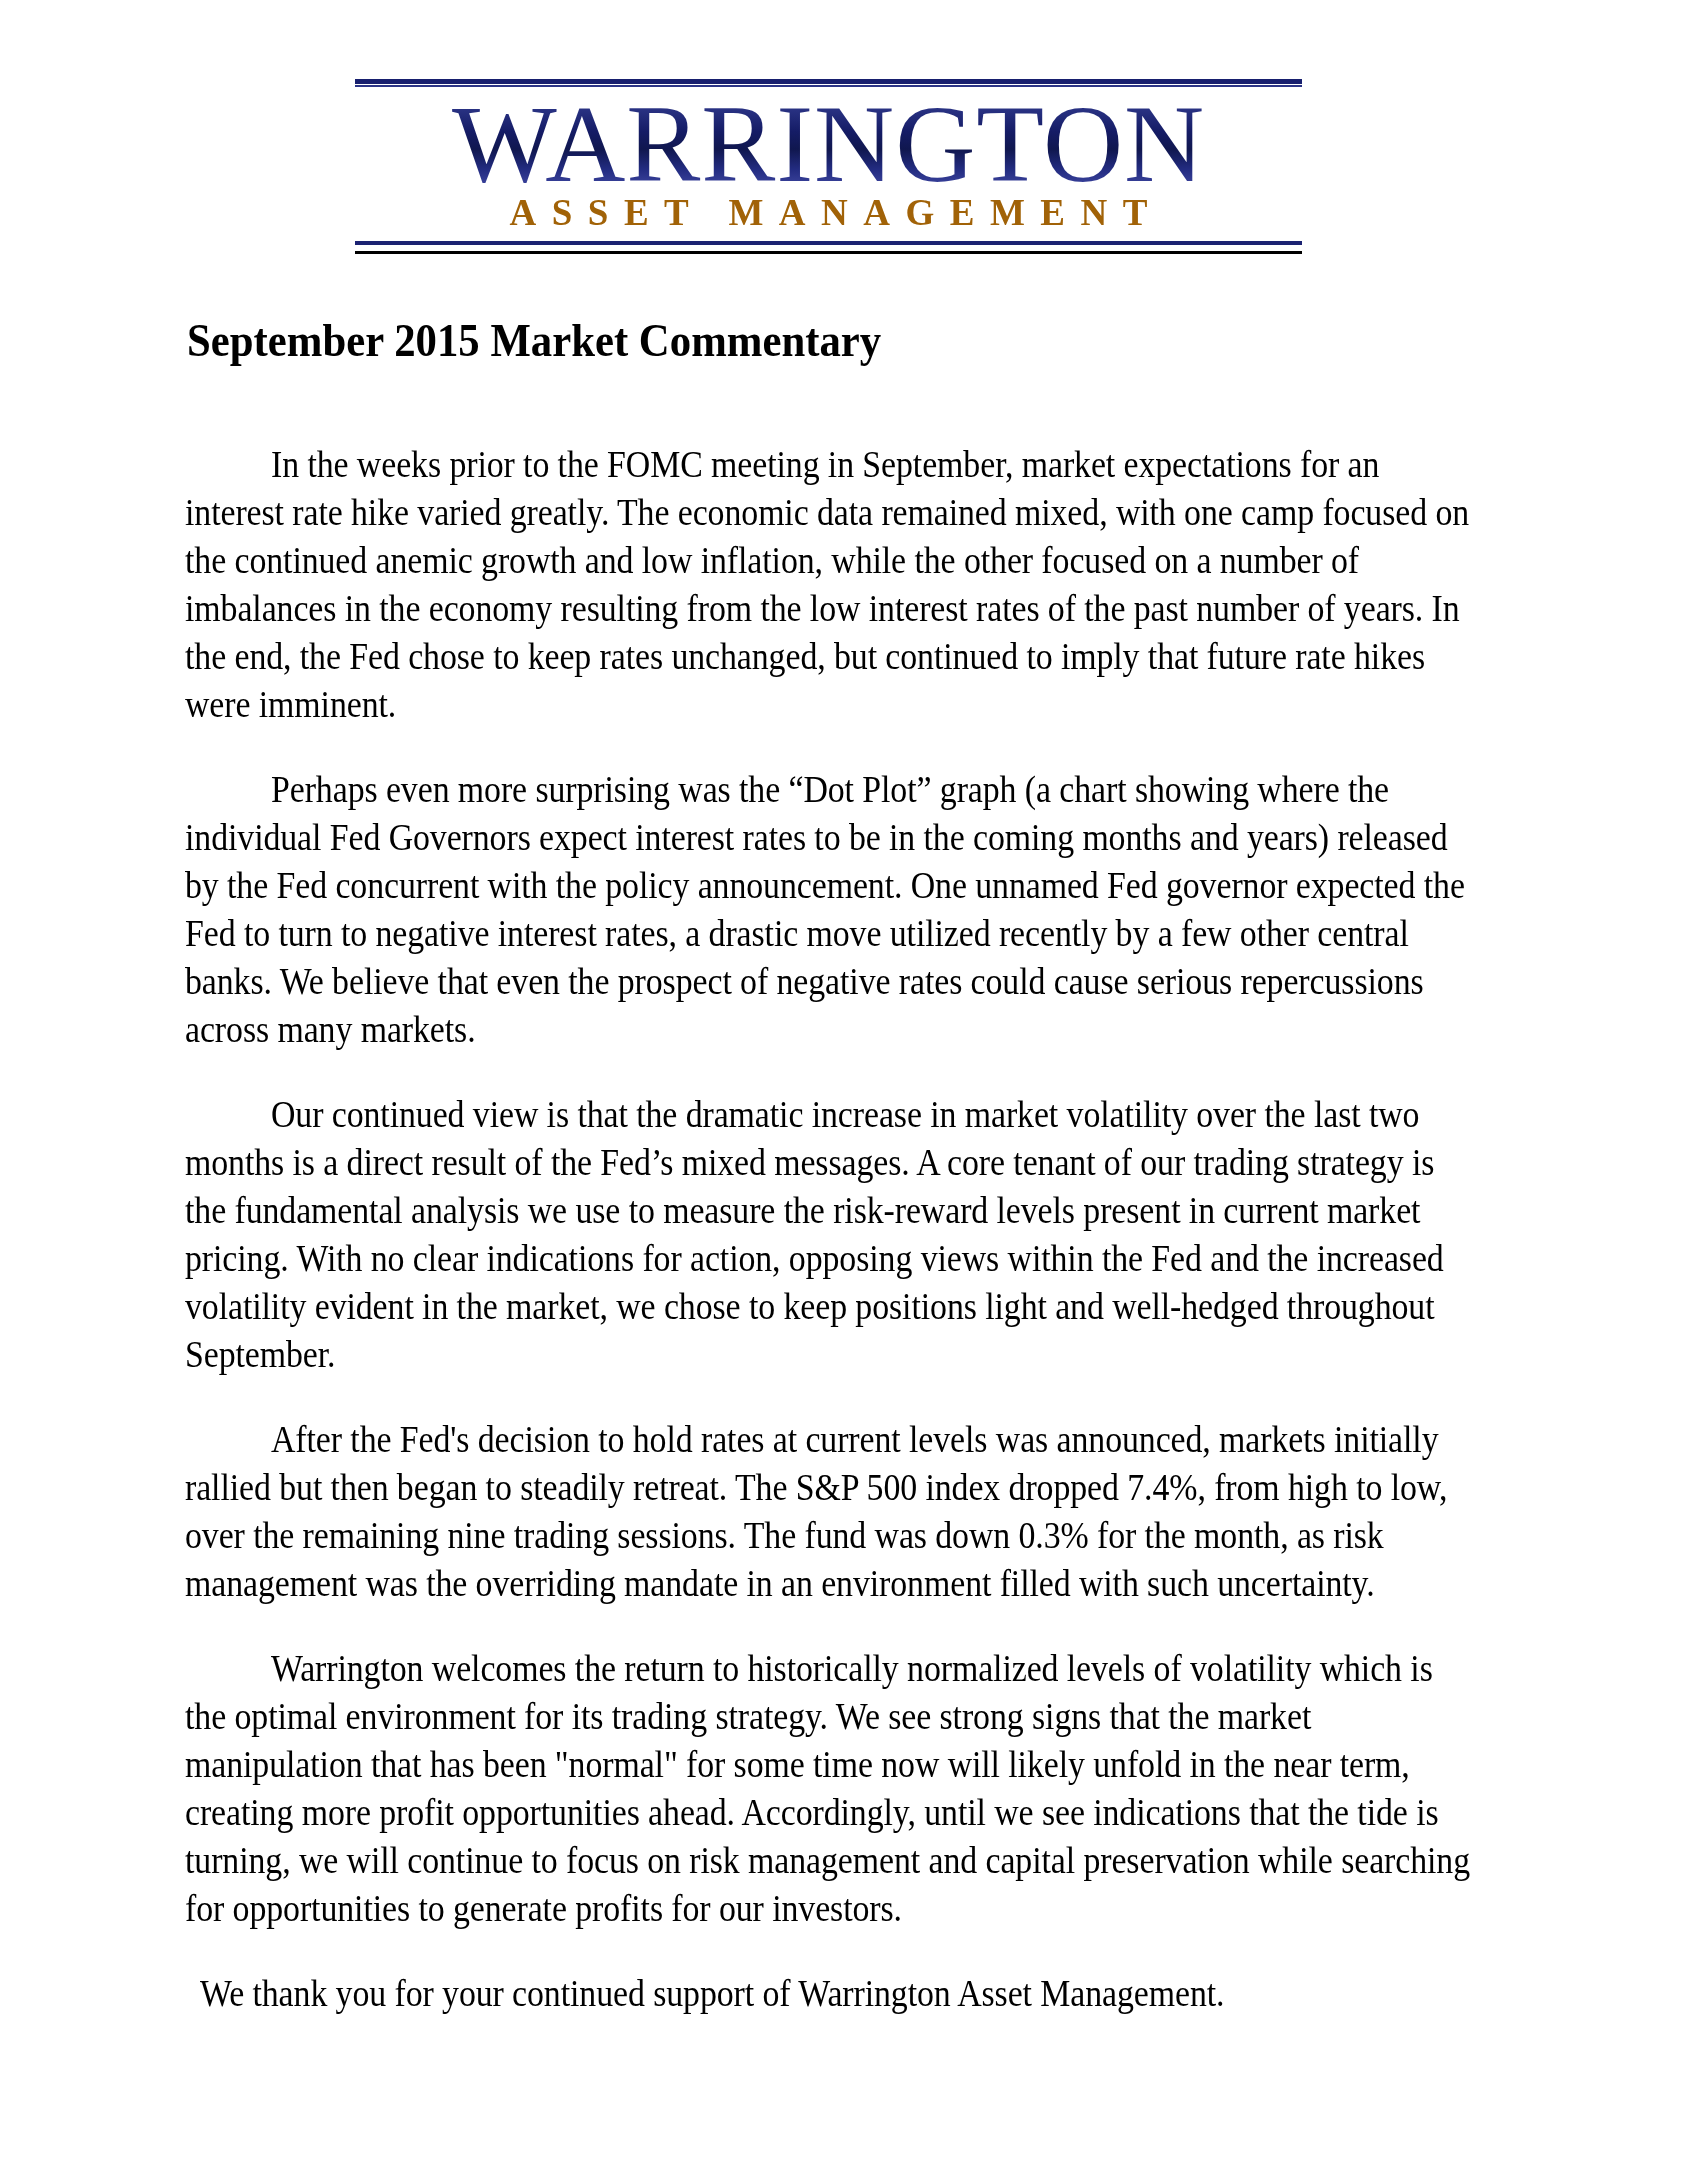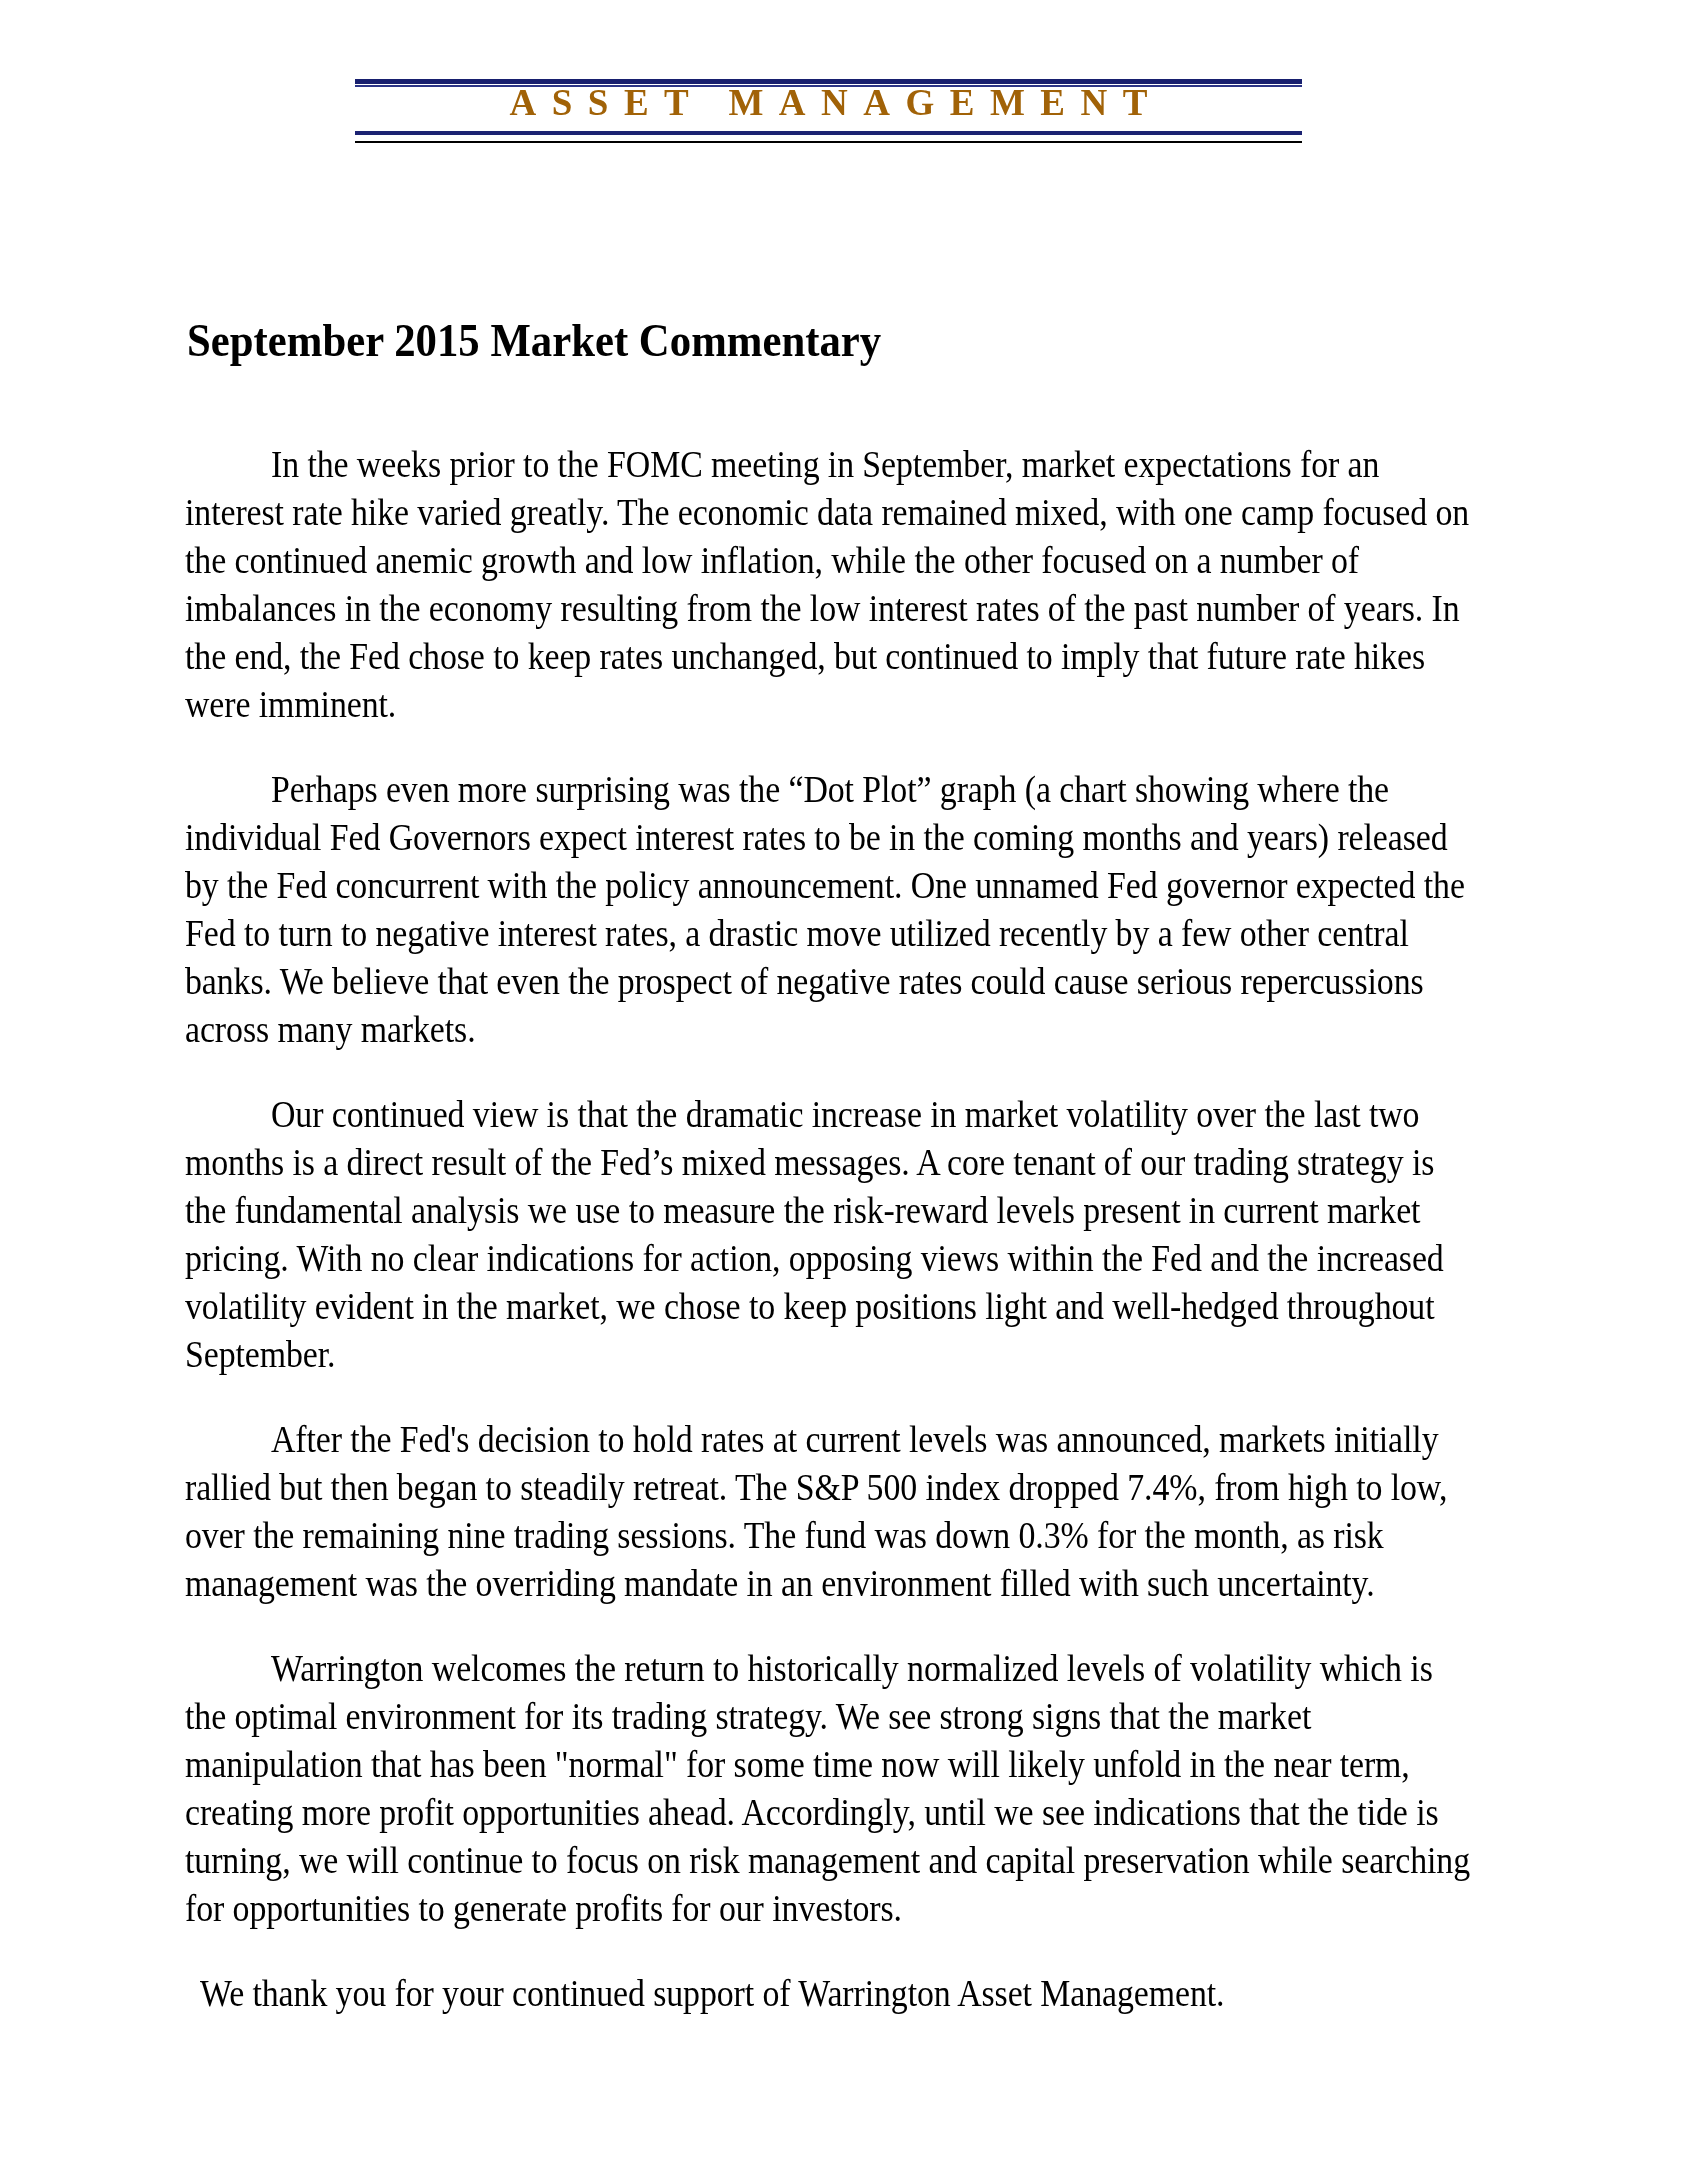--- a/index.html
+++ b/index.html
@@ -135,20 +135,21 @@
   }
 </style>
 </head>
 <body>
 
 <div class="page">
 
   <div class="letterhead">
     <div class="rule-top"></div>
     <div class="rule-top-thin"></div>
+    <div class="wordmark">WARRINGTON</div>
     <div class="subword">ASSET MANAGEMENT</div>
     <div class="rule-bottom-navy"></div>
     <div class="rule-gap"></div>
     <div class="rule-bottom-black"></div>
   </div>
 
   <h1 class="doc-title">September 2015 Market Commentary</h1>
 
   <div class="body-block">
     <p class="para">In the weeks prior to the FOMC meeting in September, market expectations for an interest rate hike varied greatly. The economic data remained mixed, with one camp focused on the continued anemic growth and low inflation, while the other focused on a number of imbalances in the economy resulting from the low interest rates of the past number of years.  In the end, the Fed chose to keep rates unchanged, but continued to imply that future rate hikes were imminent.</p>

